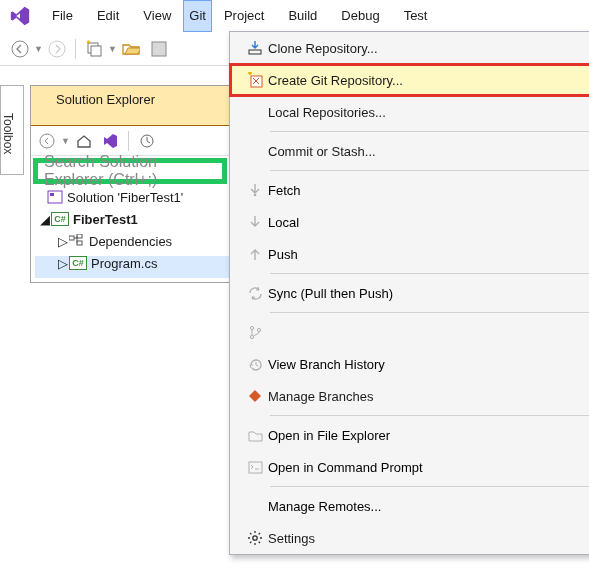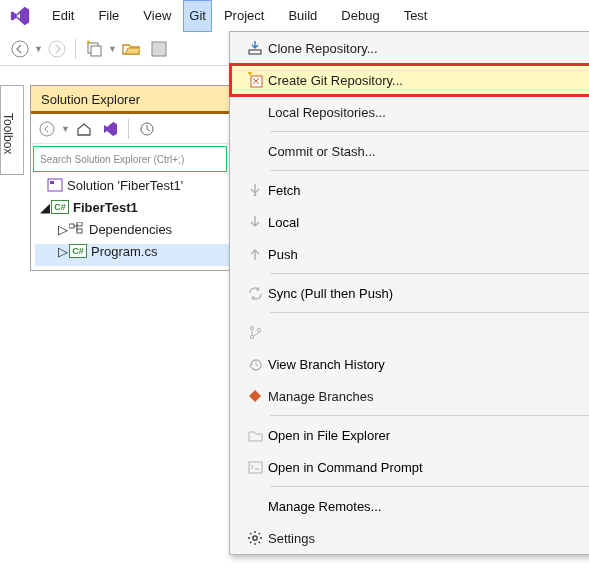--- a/index.html
+++ b/index.html
@@ -15,24 +15,24 @@
     
     .toolbar { height: 34px; border-bottom: 1px solid #d9d9d9; display: flex; align-items: center; padding: 0 6px; background: #fff; }
     .tb-btn { width: 24px; height: 24px; display: flex; align-items: center; justify-content: center; margin: 0 2px; color: #555; }
     .tb-sep { width: 1px; height: 20px; background: #d0d0d0; margin: 0 4px; }
 
     
     .toolbox-tab { position: absolute; left: 0; top: 85px; width: 24px; height: 90px; border: 1px solid #b0b0b0; background: #fff; writing-mode: vertical-lr; text-align: center; font-size: 12px; padding-top: 8px; color: #333; }
 
     
     .solution-panel { position: absolute; left: 30px; top: 85px; width: 200px; border: 1px solid #a0a0a0; background: #fff; }
-    .panel-header { background: #ffe9ad; height: 28px; line-height: 28px; padding-left: 10px; font-size: 13px; border-bottom: 3px solid #a16207; }
+    .panel-header { background: #ffe9ad; height: 40px; line-height: 28px; padding-left: 25px; font-size: 13px; border-bottom: 1px solid #a16207; }
     .panel-toolbar { height: 30px; display: flex; align-items: center; padding: 0 4px; border-bottom: 1px solid #e3e3e3; gap: 2px; }
     .ptb { width: 24px; height: 24px; display: flex; align-items: center; justify-content: center; color: #555; }
-    .search-box { height: 26px; border: 1px solid #22c55e; margin: 2px; display: flex; align-items: center; padding: 0 6px; color: #888; font-size: 10px; }
+    .search-box { height: 26px; border: 5px solid #22c55e; margin: 2px; display: flex; align-items: center; padding: 0 6px; color: #888; font-size: 16px; }
     .tree { padding: 4px 0 4px 4px; font-size: 13px; }
     .tree-row { height: 22px; display: flex; white-space: nowrap; overflow: hidden; }
     .tree-row .tw { width: 12px; display: inline-flex; justify-content: center; }
     .cs-badge { display: inline-flex; align-items: center; justify-content: center; width: 18px; height: 14px; border: 1px solid #3a8b3a; color: #3a8b3a; font-size: 9px; font-weight: bold; margin-right: 4px; background: #fff; }
     .bold { font-weight: 600; }
     .row-sel { background: #d9eaff; }
 
     
     .dropdown { position: absolute; left: 229px; top: 31px; width: 388px; background: #f5f5f5; border: 1px solid #aeb3bb; box-shadow: 2px 3px 6px rgba(0,0,0,0.25); }
     .dd-row { height: 32px; display: flex; align-items: center; position: relative; padding-left: 12px; }
@@ -47,22 +47,22 @@
   </style>
 </head>
 <body>
 
 <div class="menubar">
   <div class="vs-logo">
     <svg viewBox="0 0 24 24">
         <path fill="#7b3fbf" d="M17 2l5 3v14l-5 3-9-8-4 3-2-1V8l2-1 4 3 9-8zM8 12l4 3V9l-4 3z"></path>
       </svg>
   </div>
+  <div class="menubar-item">File</div>
   <div class="menubar-item">Edit</div>
-  <div class="menubar-item">File</div>
   <div class="menubar-item">View</div>
   <div class="menubar-item active">Git</div>
   <div class="menubar-item">Project</div>
   <div class="menubar-item">Build</div>
   <div class="menubar-item">Debug</div>
   <div class="menubar-item">Test</div>
 </div>
 
 <div class="toolbar">
   <div class="tb-btn">

